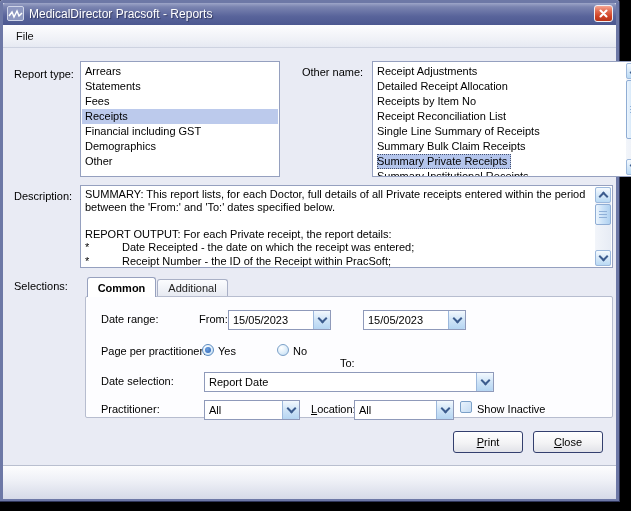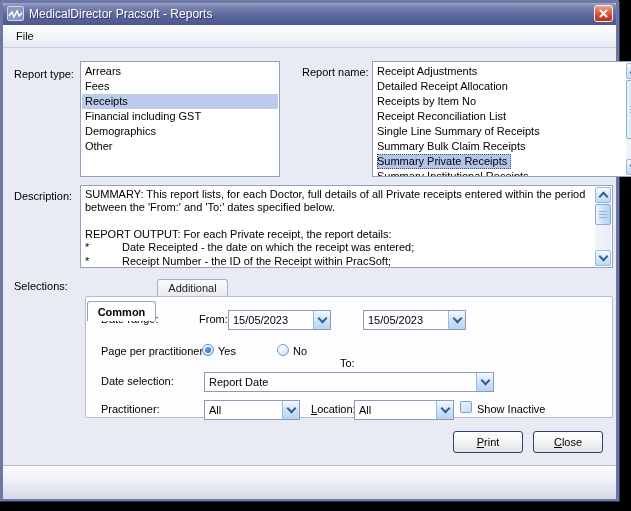--- a/index.html
+++ b/index.html
@@ -88,29 +88,30 @@
   </div>
 
   <div class="menubar">
     <div class="menu-item">File</div>
   </div>
 
   <div class="lbl" style="left:14px;top:58px;margin-top:10px;">Report type:</div>
   <div class="listbox" style="left:80px;top:61px;width:200px;height:116px;">
     <div class="lb-inner">
       <div class="lb-item">Arrears</div>
+      <div class="lb-item">Statements</div>
       <div class="lb-item">Fees</div>
       <div class="lb-item sel-full">Receipts</div>
       <div class="lb-item">Financial including GST</div>
       <div class="lb-item">Demographics</div>
       <div class="lb-item">Other</div>
     </div>
   </div>
 
-  <div class="lbl" style="left:302px;top:66px;">Report name:</div>
+  <div class="lbl" style="left:302px;top:66px;">Other name:</div>
   <div class="listbox" style="left:372px;top:61px;width:272px;height:116px;">
     <div class="lb-inner" style="right:18px;">
       <div class="lb-item">Receipt Adjustments</div>
       <div class="lb-item">Detailed Receipt Allocation</div>
       <div class="lb-item">Receipts by Item No</div>
       <div class="lb-item">Receipt Reconciliation List</div>
       <div class="lb-item">Single Line Summary of Receipts</div>
       <div class="lb-item">Summary Bulk Claim Receipts</div>
       <div class="lb-item"><span class="sel-fit">Summary Private Receipts</span></div>
       <div class="lb-item">Summary Institutional Receipts</div>
@@ -152,21 +153,21 @@
           <i class="grip"></i>
         </div>
       <div class="sb-btn down">
           <i class="chev down"></i>
         </div>
     </div>
   </div>
 
   <div class="lbl" style="left:14px;top:280px;">Selections:</div>
 
-  <div class="tab active" style="left:87px;top:277px;width:69px;height:20px;margin-top:24px;">Common</div>
+  <div class="tab active" style="left:87px;top:277px;width:69px;height:20px;">Common</div>
   <div class="tab inactive" style="left:157px;top:279px;width:71px;height:18px;">Additional</div>
 
   <div class="panel" style="left:85px;top:296px;width:528px;height:122px;">
 
     <div class="lbl" style="left:15px;top:16px;">Date range:</div>
     <div class="lbl" style="left:113px;top:16px;">From:</div>
     <div class="combo" style="left:142px;top:13px;width:103px;">
       <span class="combo-val">15/05/2023</span>
       <span class="combo-btn">
           <i class="chev down"></i>

